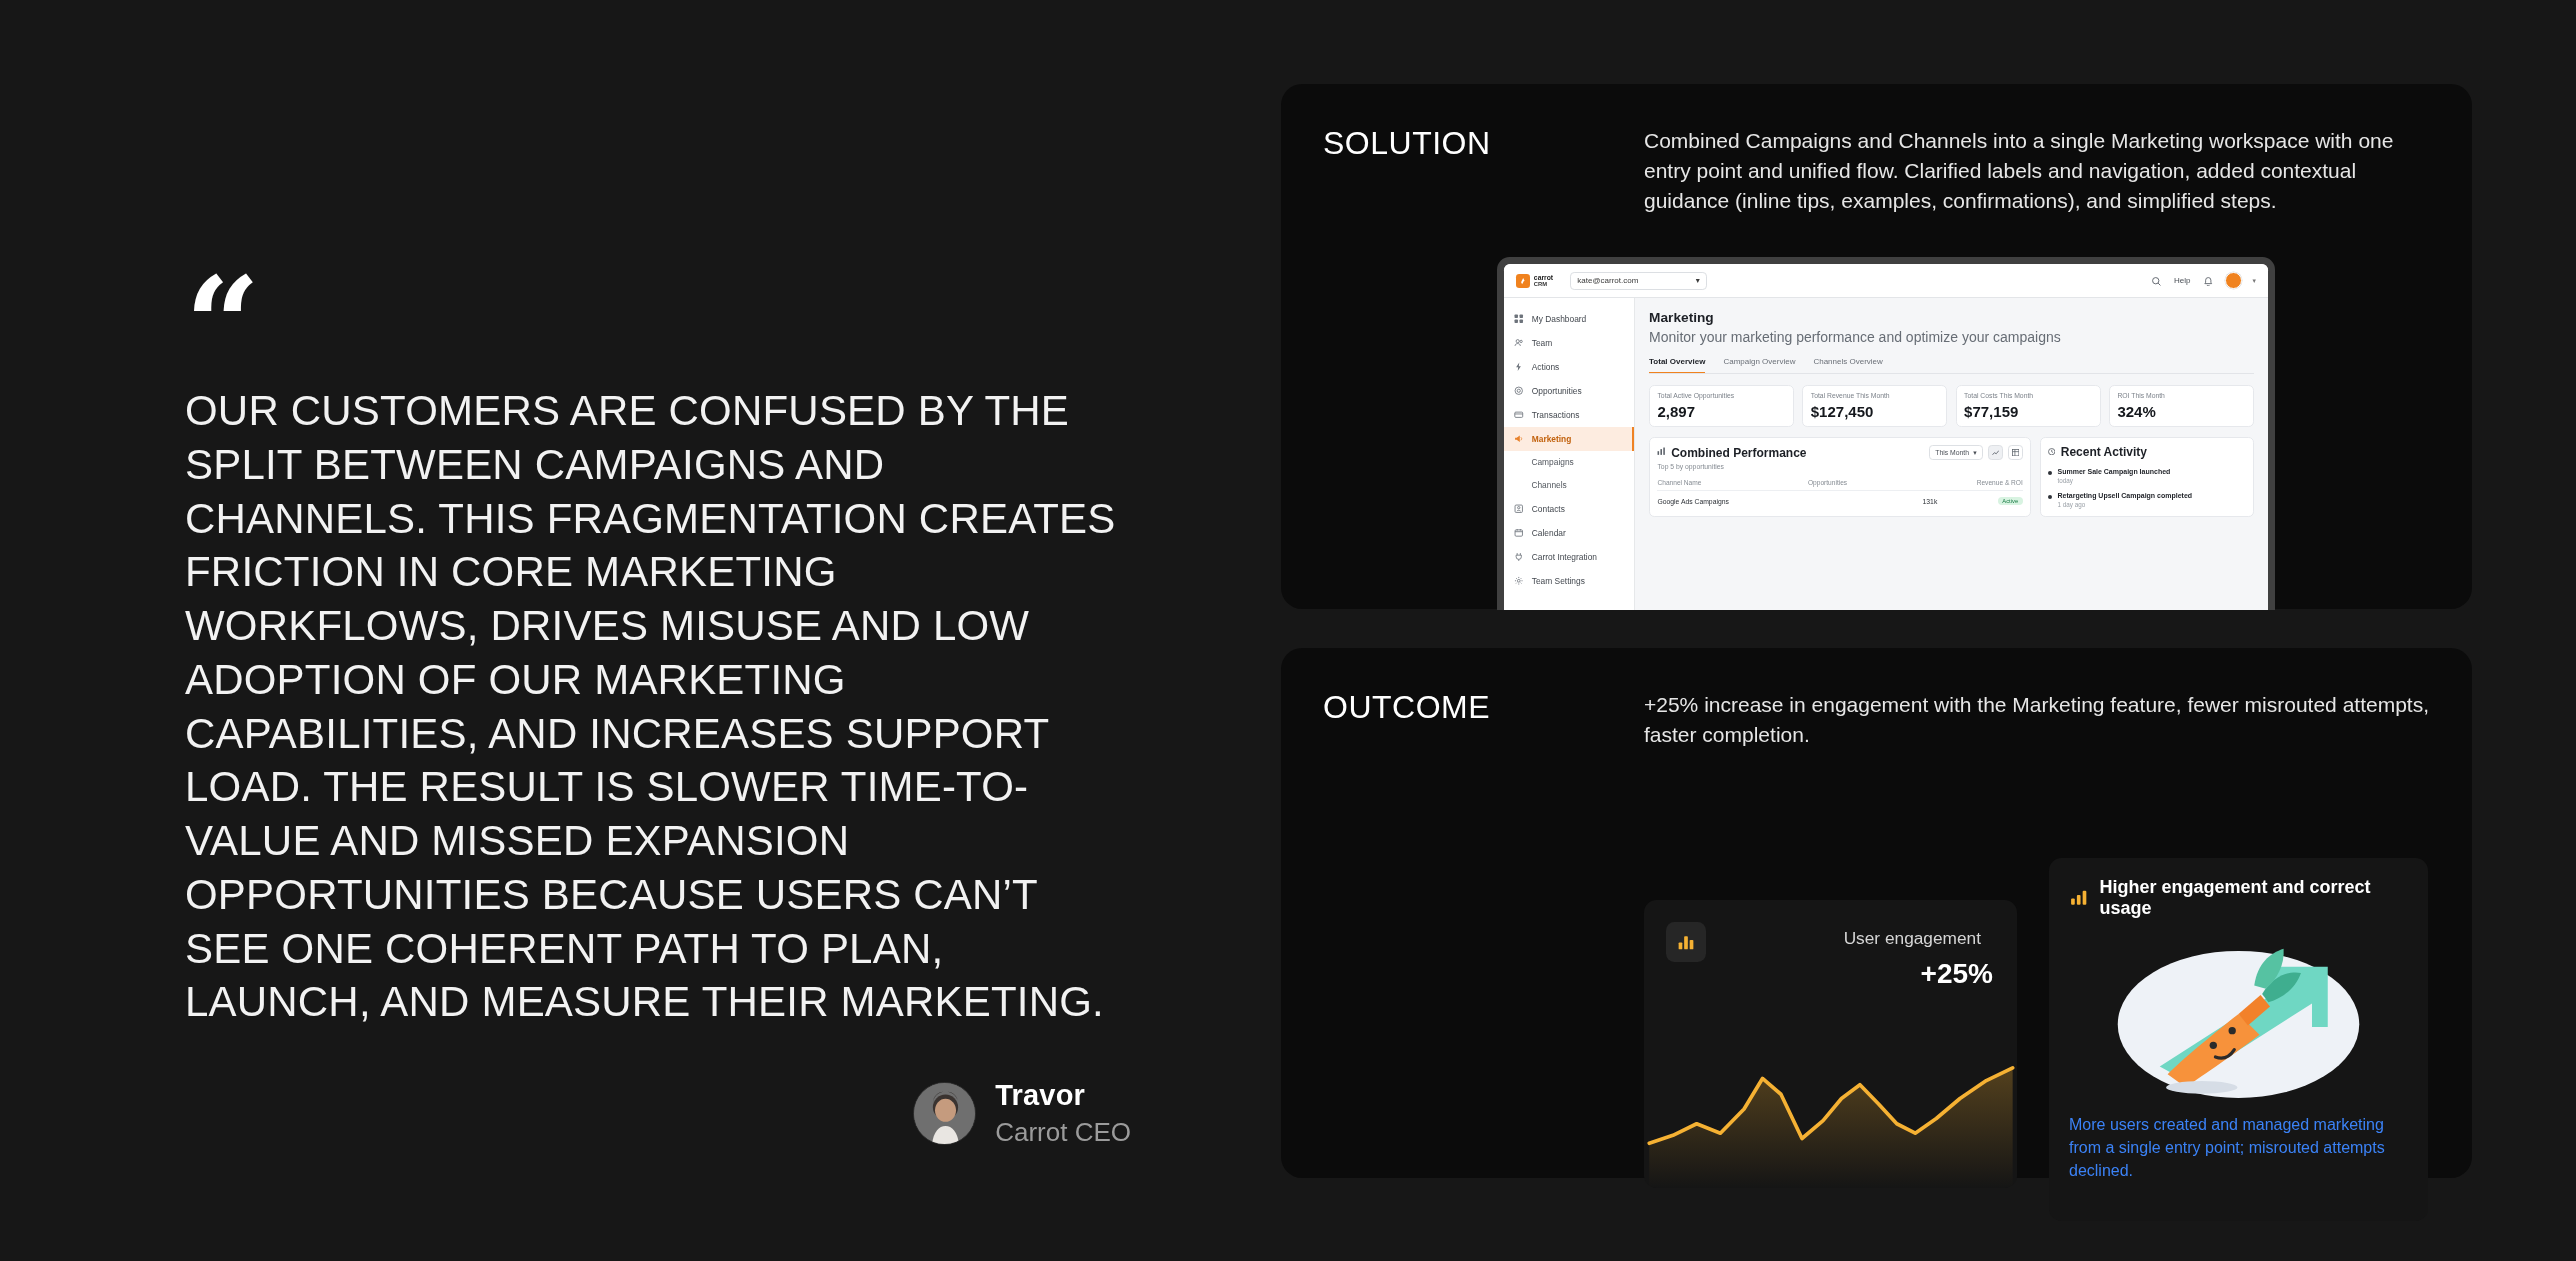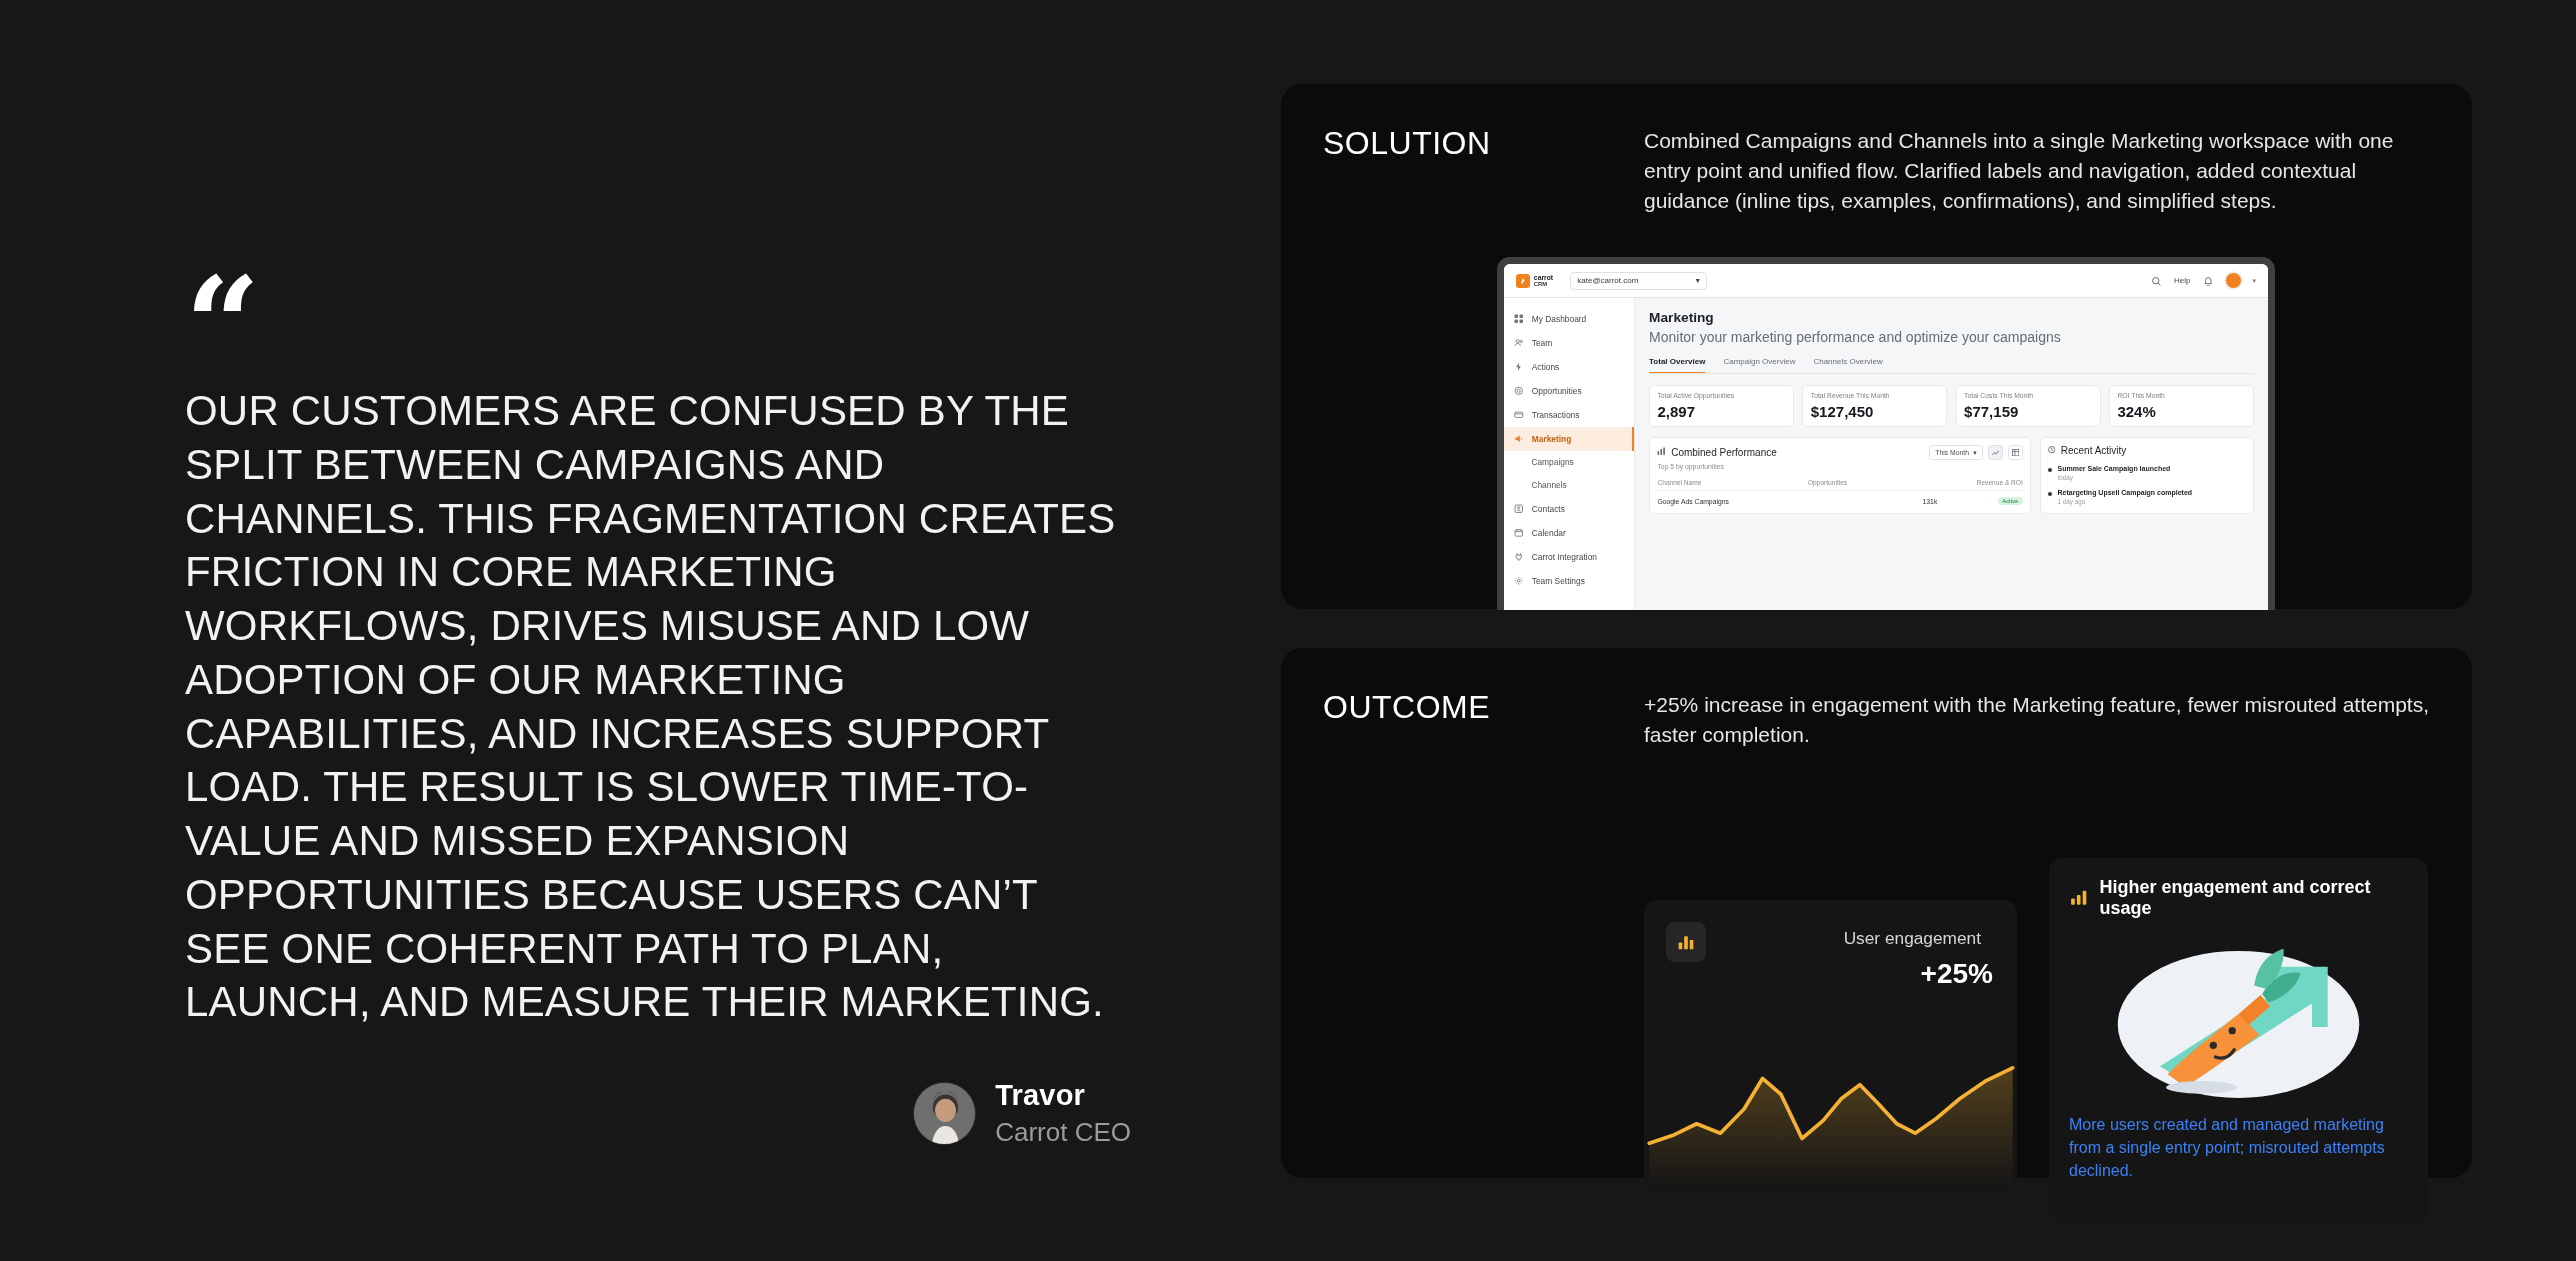--- a/index.html
+++ b/index.html
@@ -175,21 +175,21 @@
     padding: 6.3px 7.4px;
   }
   .kpi-l { font-size: 6.8px; color: #7c828a; }
   .kpi-v { font-size: 15px; font-weight: 700; color: #15181d; margin-top: 4.2px; }
 
   .panels { display: flex; gap: 8.4px; margin-top: 9.5px; }
   .panel { background: #fff; border: 0.5px solid #e6e8ec; border-radius: 5.3px; padding: 7.4px; }
   .panel.left { flex: 1.85; }
   .panel.right { flex: 1; }
   .panel-head { display: flex; align-items: center; gap: 5.3px; }
-  .panel-title { font-size: 10px; font-weight: 400; color: #1d2026; }
+  .panel-title { font-size: 12px; font-weight: 700; color: #1d2026; }
   .panel-sub { font-size: 6.8px; color: #868c93; margin-top: 3.2px; }
   .panel-ctrl { margin-left: auto; display: flex; align-items: center; gap: 5.3px; }
   .chip {
     border: 0.5px solid #dde0e4; border-radius: 3.7px; height: 14.7px;
     padding: 0 5.3px; font-size: 6.8px; color: #4a4f56;
     display: flex; align-items: center; gap: 4.2px;
   }
   .sqbtn { width: 14.7px; height: 14.7px; border: 0.5px solid #dde0e4; border-radius: 3.7px; display:flex;align-items:center;justify-content:center;color:#5a6views;}
   .sqbtn { color:#5a6069; }
   .sqbtn.on { background:#eef0f3; }

